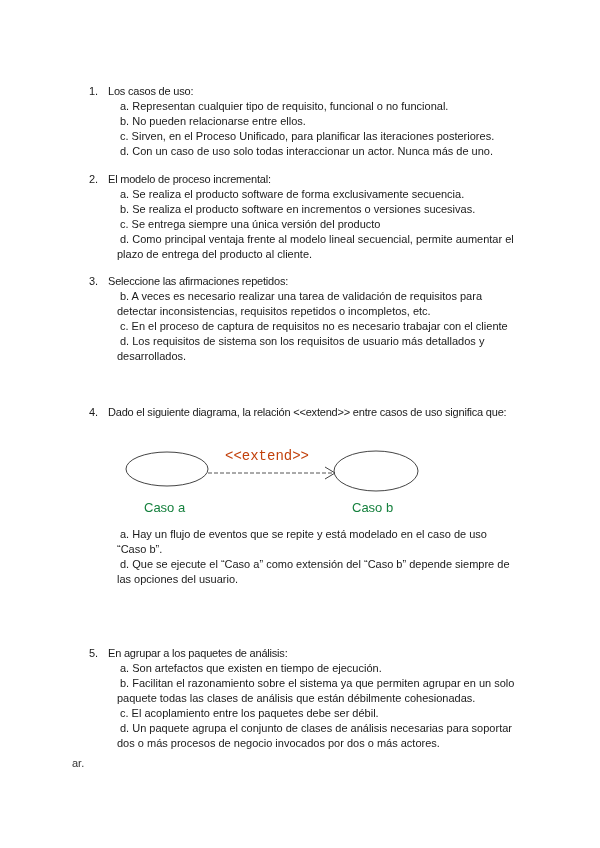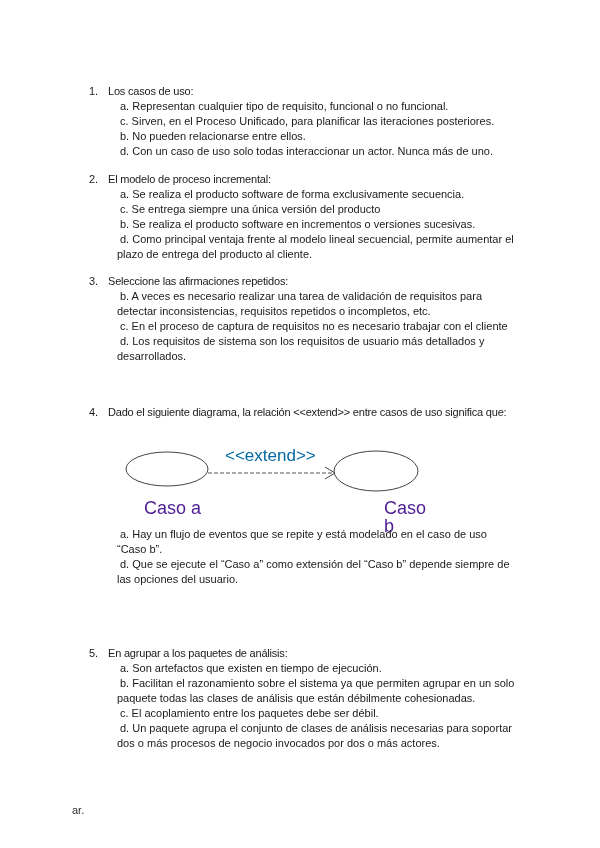--- a/index.html
+++ b/index.html
@@ -63,65 +63,66 @@
     .diagram {
       position: absolute;
       left: 110px;
       top: 440px;
       width: 330px;
       height: 85px;
     }
     .diagram svg { display: block; }
     .diagram-label {
       position: absolute;
-      font-size: 18px;
-      color: #4c1d95;
+      font-size: 13px;
+      color: #15803d;
       line-height: 18px;
     }
     .extend-label {
       position: absolute;
-      font-size: 17px;
-      color: #0369a1;
+      font-size: 14px;
+      color: #c2410c;
       line-height: 14px;
+      font-family: Liberation Mono, monospace;
     }
     .footer-text {
       position: absolute;
       left: 72px;
-      top: 803px;
+      top: 756px;
       font-size: 11px;
       color: #333;
     }
   </style>
 </head>
 <body>
 
 <div class="page">
 
   <div class="question" id="q1">
     <div class="q-head">
       <span class="q-num">1.</span>
       <span class="q-title">Los casos de uso:</span>
     </div>
     <div class="options">
       <p class="option">a. Representan cualquier tipo de requisito, funcional o no funcional.</p>
+      <p class="option">b. No pueden relacionarse entre ellos.</p>
       <p class="option">c. Sirven, en el Proceso Unificado, para planificar las iteraciones posteriores.</p>
-      <p class="option">b. No pueden relacionarse entre ellos.</p>
       <p class="option">d. Con un caso de uso solo todas interaccionar un actor. Nunca más de uno.</p>
     </div>
   </div>
 
   <div class="question" id="q2">
     <div class="q-head">
       <span class="q-num">2.</span>
       <span class="q-title">El modelo de proceso incremental:</span>
     </div>
     <div class="options">
       <p class="option">a. Se realiza el producto software de forma exclusivamente secuencia.</p>
+      <p class="option">b. Se realiza el producto software en incrementos o versiones sucesivas.</p>
       <p class="option">c. Se entrega siempre una única versión del producto</p>
-      <p class="option">b. Se realiza el producto software en incrementos o versiones sucesivas.</p>
       <p class="option wrap">d. Como principal ventaja frente al modelo lineal secuencial, permite aumentar el plazo de entrega del producto al cliente.</p>
     </div>
   </div>
 
   <div class="question" id="q3">
     <div class="q-head">
       <span class="q-num">3.</span>
       <span class="q-title">Seleccione las afirmaciones repetidos:</span>
     </div>
     <div class="options">
@@ -140,21 +141,21 @@
 
   <div class="diagram">
     <svg width="330" height="85" viewBox="0 0 330 85">
       <ellipse cx="57" cy="29" rx="41" ry="17" fill="none" stroke="#444" stroke-width="1"></ellipse>
       <ellipse cx="266" cy="31" rx="42" ry="20" fill="none" stroke="#444" stroke-width="1"></ellipse>
       <line x1="98" y1="33" x2="224" y2="33" stroke="#555" stroke-width="1" stroke-dasharray="4,2"></line>
       <polyline points="215,27 225,33 215,39" fill="none" stroke="#444" stroke-width="1"></polyline>
     </svg>
     <span class="extend-label" style="left:115px; top:9px;">&lt;&lt;extend&gt;&gt;</span>
     <span class="diagram-label" style="left:34px; top:59px;">Caso a</span>
-    <span class="diagram-label" style="left:242px; top:59px;margin-left:32px;">Caso b</span>
+    <span class="diagram-label" style="left:242px; top:59px;">Caso b</span>
   </div>
 
   <div id="q4-options">
     <div class="options">
       <p class="option wrap">a. Hay un flujo de eventos que se repite y está modelado en el caso de uso “Caso b”.</p>
       <p class="option wrap">d. Que se ejecute el “Caso a” como extensión del “Caso b” depende siempre de las opciones del usuario.</p>
     </div>
   </div>
 
   <div class="question" id="q5">

